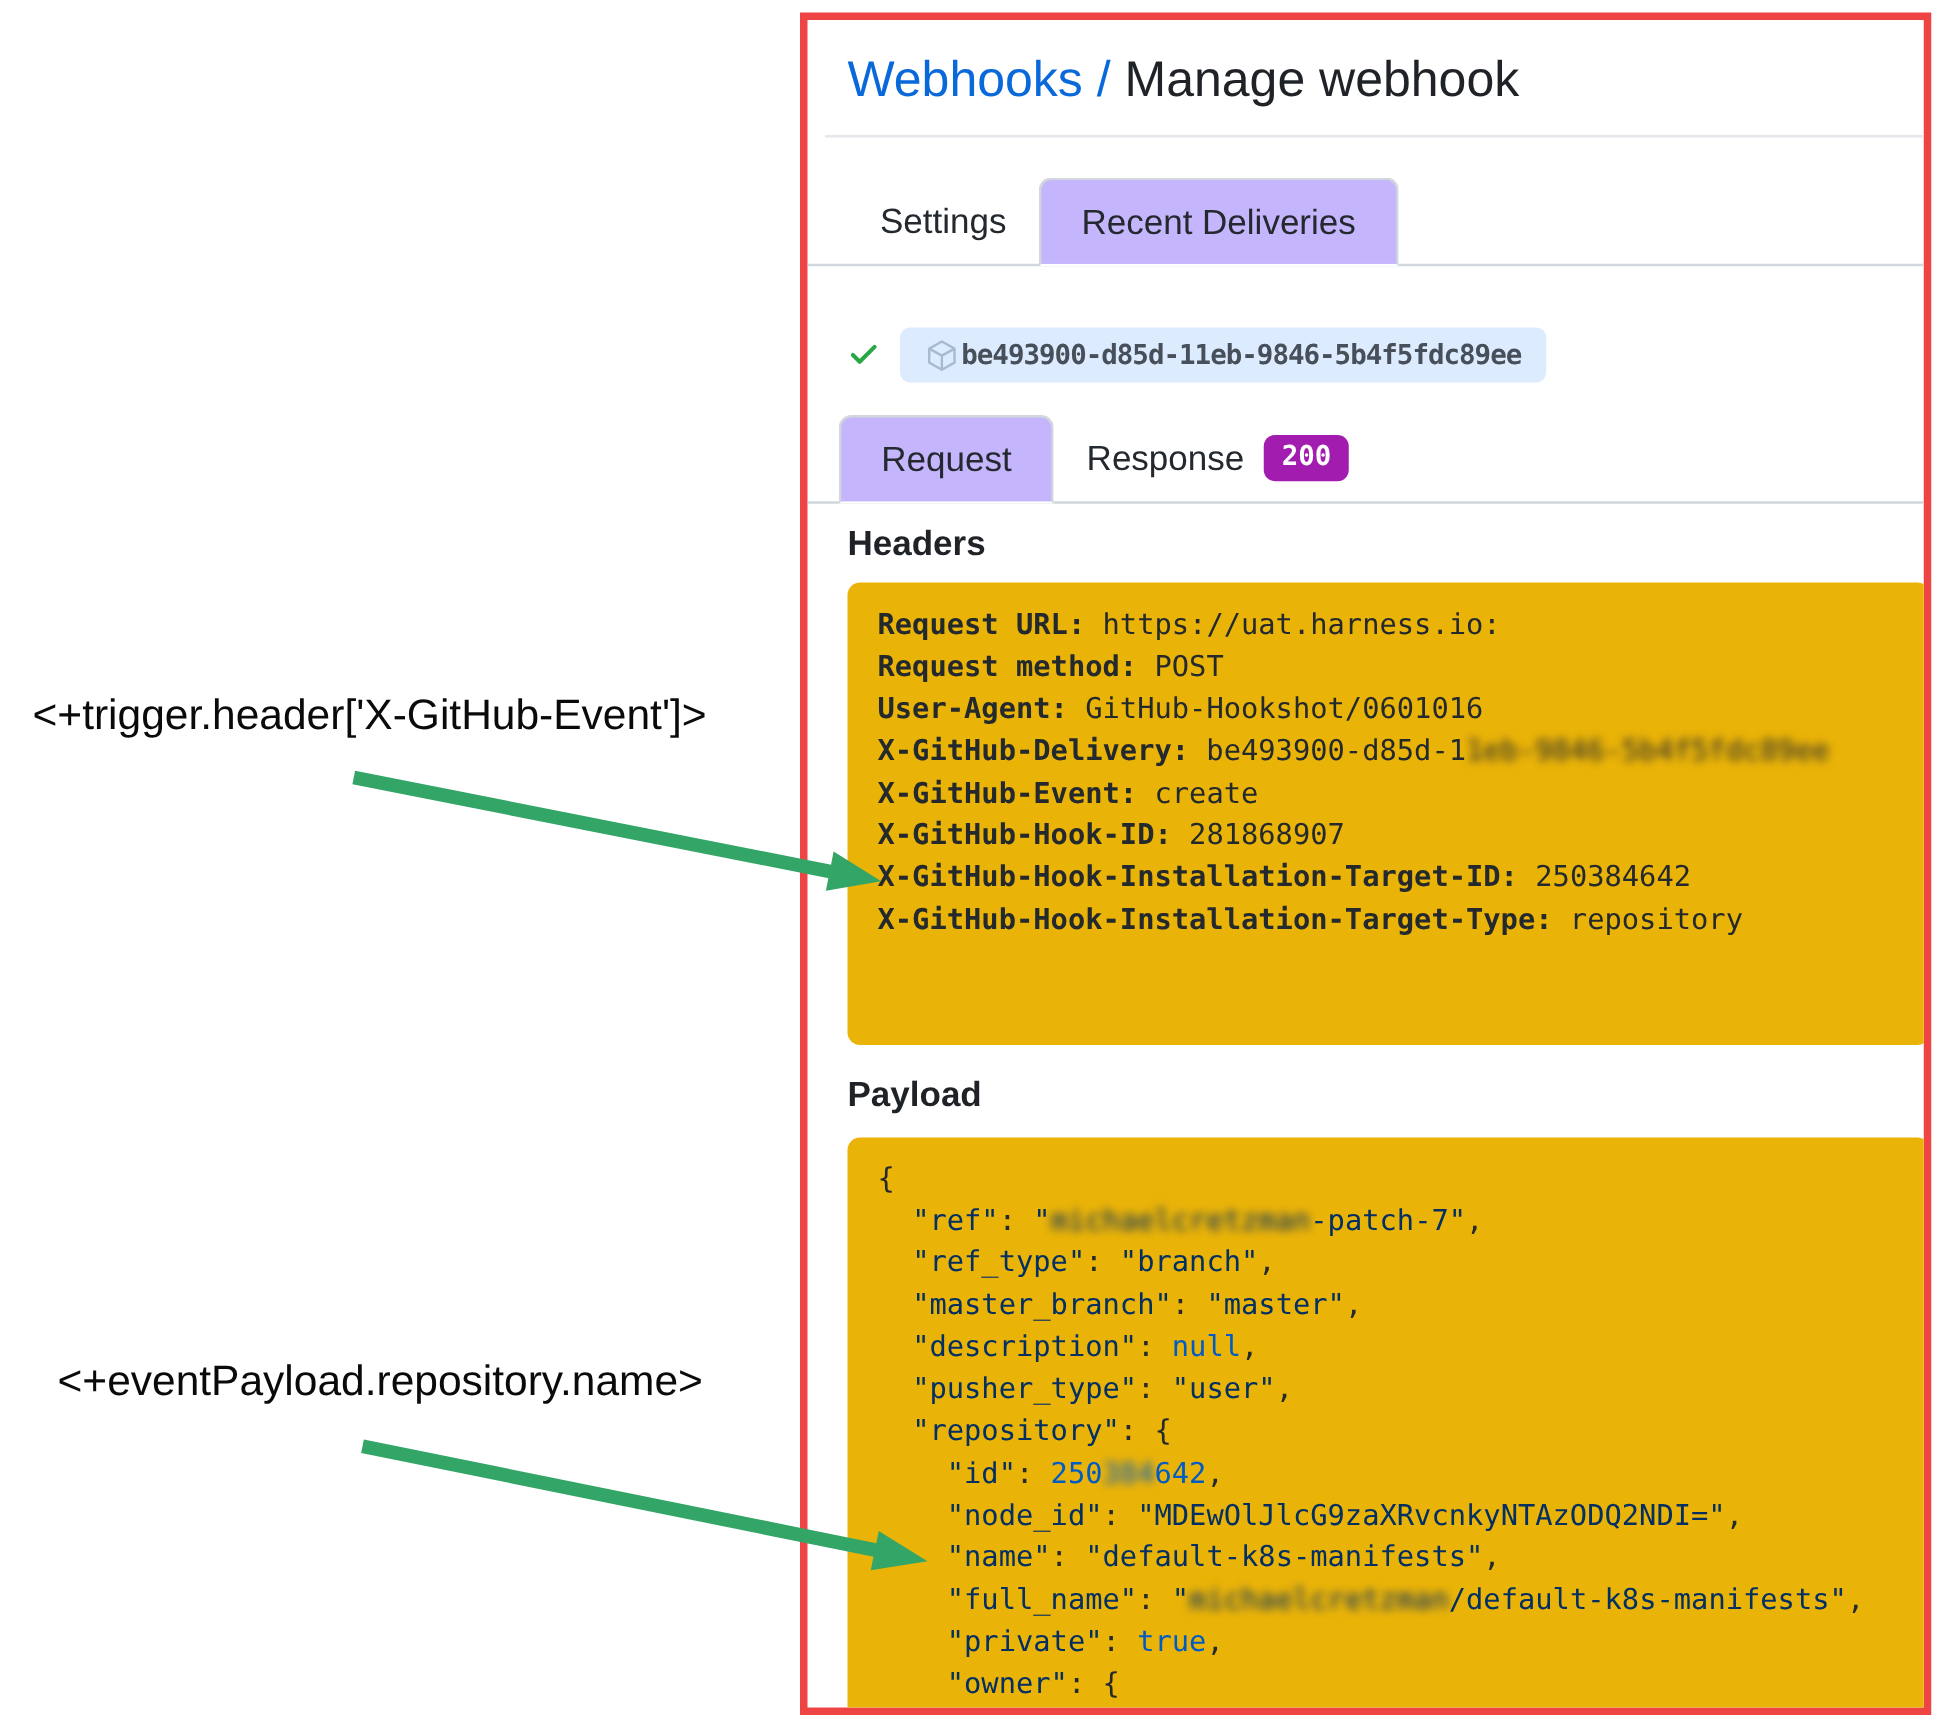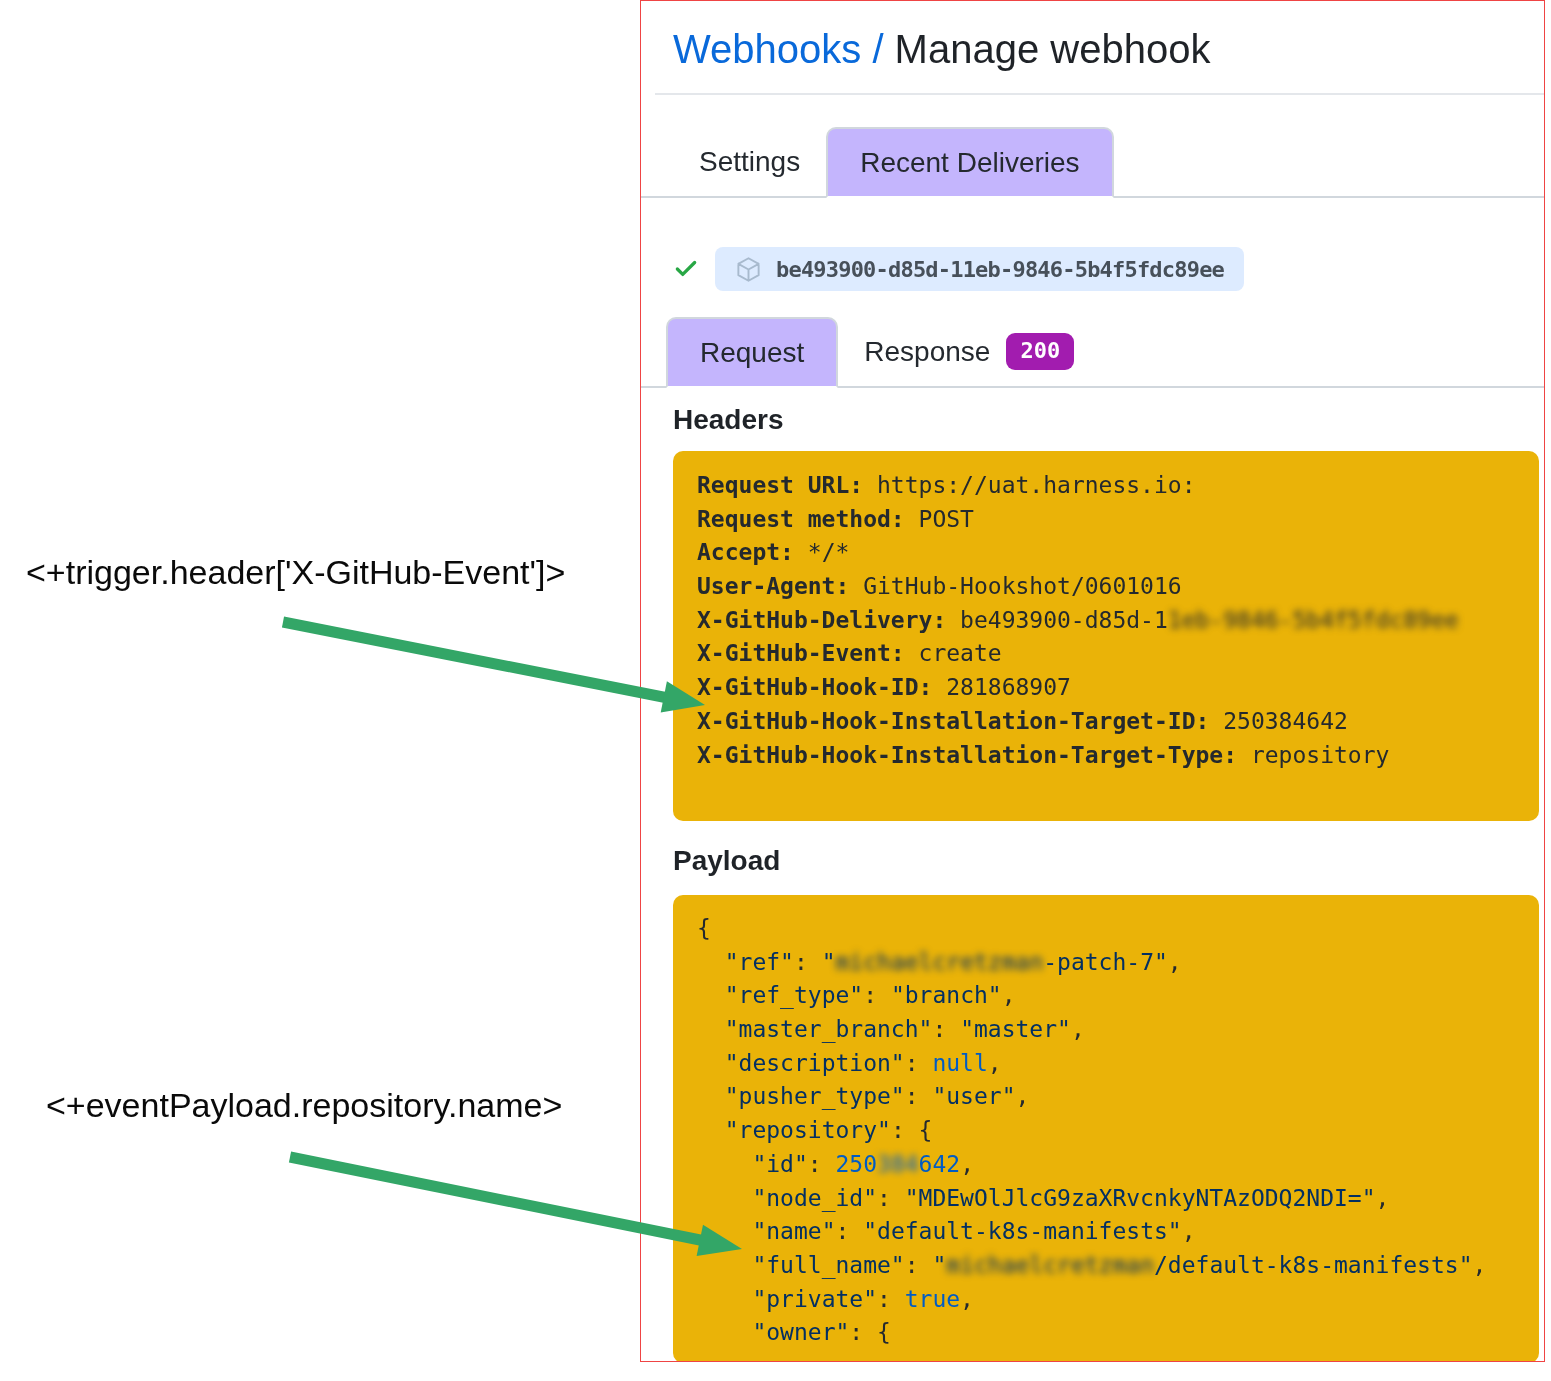--- a/index.html
+++ b/index.html
@@ -8,43 +8,43 @@
 
   
   .annotation{position:absolute;font-size:34px;color:#0a0a0a;white-space:nowrap;}
   #annotation-trigger{left:26px;top:553px;}
   #annotation-payload{left:46px;top:1086px;}
   .arrow-svg{position:absolute;z-index:6;}
   #arrow-1{left:270px;top:600px;}
   #arrow-2{left:275px;top:1140px;}
 
   
-  #panel{position:absolute;left:640px;top:0;width:905px;height:1362px;box-sizing:border-box;
-         border:1px solid #ef4444;background:#ffffff;overflow:hidden;z-index:1;}
+  #panel{position:absolute;left:640px;top:10px;width:905px;height:1362px;box-sizing:border-box;
+         border:6px solid #ef4444;background:#ffffff;overflow:hidden;z-index:1;}
 
   .page-title{position:absolute;left:32px;top:26px;font-size:40px;font-weight:400;white-space:nowrap;}
   .page-title .crumb-link{color:#0969da;text-decoration:none;}
   .page-title .crumb-sep{color:#0969da;}
   .page-title .crumb-current{color:#1f2328;}
   .title-divider{position:absolute;left:14px;right:0;top:92px;height:2px;background:#e4e7eb;}
 
   .tabnav{position:absolute;left:0;right:0;height:69px;border-bottom:2px solid #d1d7dd;
           display:flex;align-items:stretch;}
   #tabnav-main{top:126px;padding-left:32px;}
   #tabnav-reqres{top:316px;padding-left:25px;}
   .tab{display:flex;align-items:center;font-size:28px;color:#24292f;padding:0 26px;cursor:pointer;
        white-space:nowrap;}
   .tab.active{background:#c4b5fd;border:2px solid #d1d7dd;border-bottom:2px solid #ffffff;
               margin-bottom:-2px;border-radius:10px 10px 0 0;padding:0 32px;}
   .status-badge{display:inline-block;margin-left:16px;background:#a21caf;color:#ffffff;
                 font-family:"DejaVu Sans Mono","Liberation Mono",monospace;font-size:22px;font-weight:700;
                 padding:4px 14px;border-radius:9px;line-height:1.3;}
 
   .delivery-row{position:absolute;left:32px;top:243px;height:50px;display:flex;align-items:center;gap:16px;}
-  .delivery-pill{display:flex;align-items:center;gap:14px;height:44px;background:#ddebff;
+  .delivery-pill{display:flex;align-items:center;gap:2px;height:44px;background:#ddebff;
                  border-radius:8px;padding:0 20px;cursor:pointer;}
   .delivery-id{font-family:"DejaVu Sans Mono","Liberation Mono",monospace;font-size:22px;font-weight:700;
                letter-spacing:-0.8px;color:#47505a;white-space:nowrap;}
 
   .section-heading{position:absolute;left:32px;font-size:28px;font-weight:700;color:#1f2328;}
   #headers-heading{top:403px;}
   #payload-heading{top:844px;}
 
   .code-box{position:absolute;left:32px;width:866px;background:#eab308;border-radius:10px;
             font-family:"DejaVu Sans Mono","Liberation Mono",monospace;font-size:23px;color:#24292e;}
@@ -103,21 +103,20 @@
       <div class="tab">
         <span>Response</span>
         <span class="status-badge">200</span>
       </div>
     </div>
 
     <div class="section-heading" id="headers-heading">Headers</div>
     <div class="code-box" id="headers-box">
         <div class="hline"><span class="seg-label">Request URL:</span><span> https://uat.harness.io:</span></div>
         <div class="hline"><span class="seg-label">Request method:</span><span> POST</span></div>
-        <div class="hline"><span class="seg-label">Accept:</span><span> */*</span></div>
         <div class="hline"><span class="seg-label">User-Agent:</span><span> GitHub-Hookshot/0601016</span></div>
         <div class="hline"><span class="seg-label">X-GitHub-Delivery:</span><span> be493900-d85d-1</span><span class="blur">1eb-9846-5b4f5fdc89ee</span></div>
         <div class="hline"><span class="seg-label">X-GitHub-Event:</span><span> create</span></div>
         <div class="hline"><span class="seg-label">X-GitHub-Hook-ID:</span><span> 281868907</span></div>
         <div class="hline"><span class="seg-label">X-GitHub-Hook-Installation-Target-ID:</span><span> 250384642</span></div>
         <div class="hline"><span class="seg-label">X-GitHub-Hook-Installation-Target-Type:</span><span> repository</span></div>
       </div>
 
     <div class="section-heading" id="payload-heading">Payload</div>
     <div class="code-box" id="payload-box">

